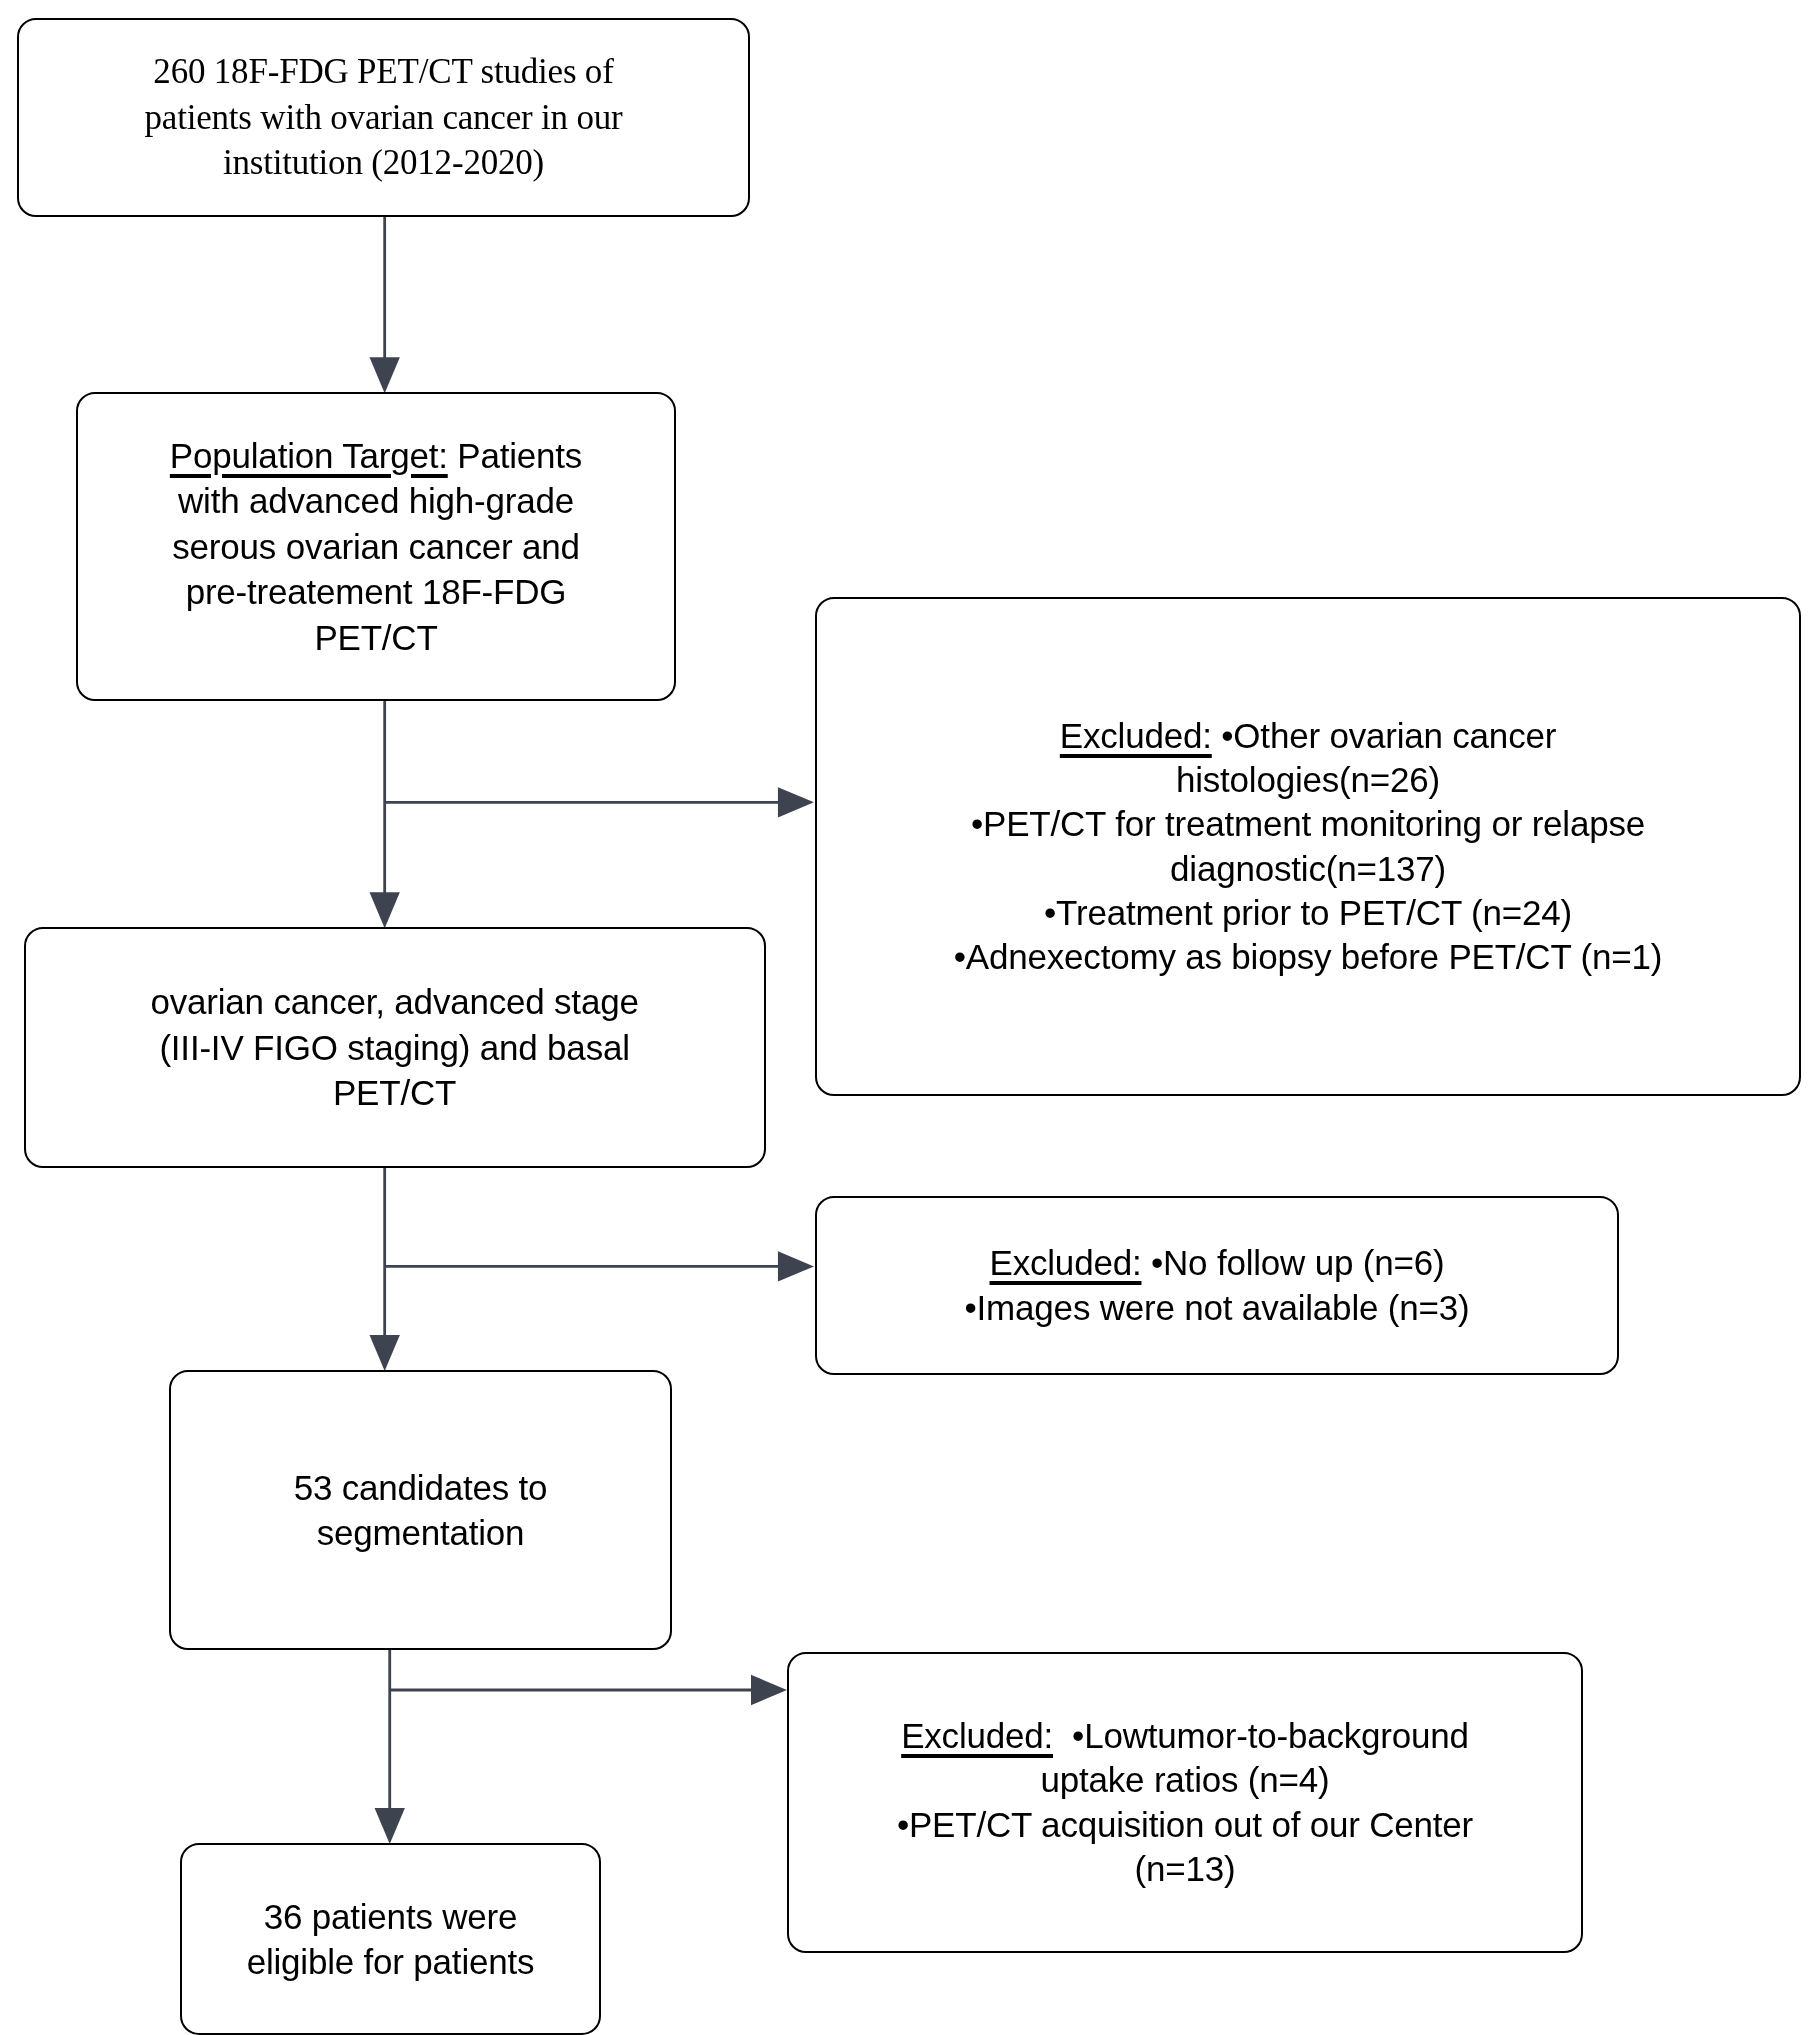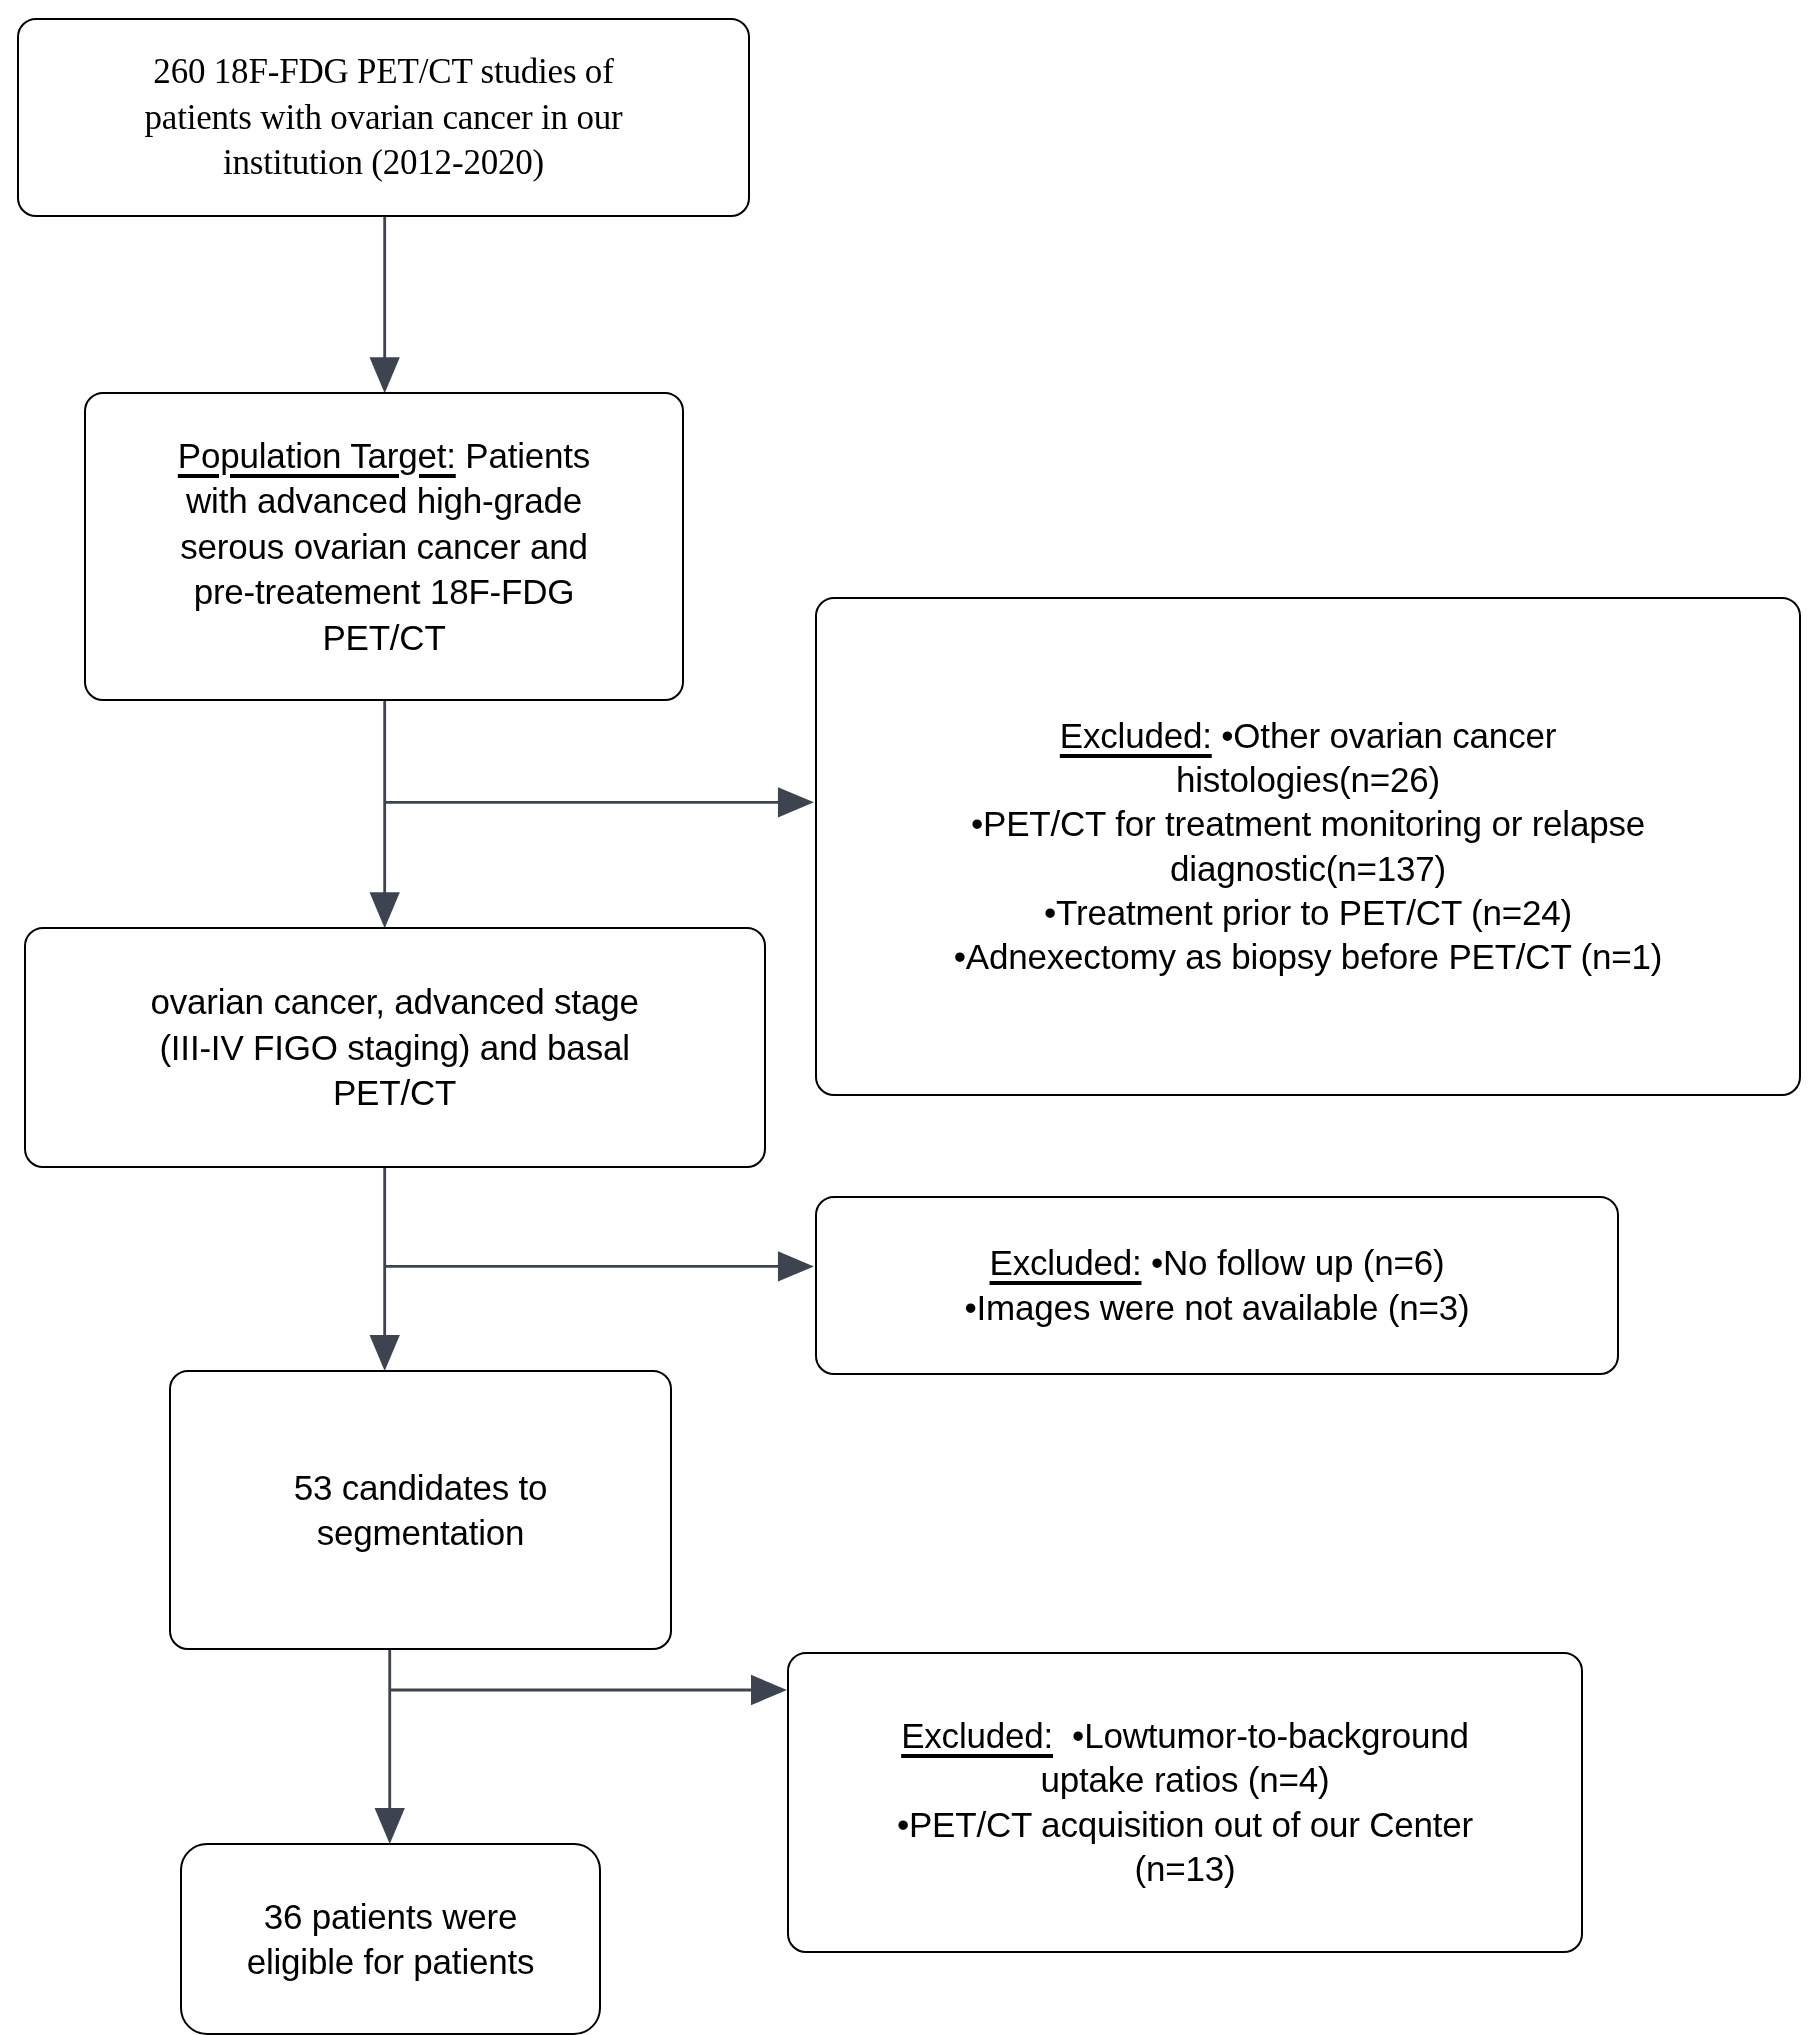--- a/index.html
+++ b/index.html
@@ -91,21 +91,21 @@
   </svg>
 
   <div class="node" style="left:17px; top:18px; width:733px; height:199px;font-family:Liberation Serif, serif;">
     <div class="txt">
       <div>260 18F-FDG PET/CT studies of</div>
       <div>patients with ovarian cancer in our</div>
       <div>institution (2012-2020)</div>
     </div>
   </div>
 
-  <div class="node" style="left:84px; top:392px; width:600px; height:309px;">
+  <div class="node" style="left:76px; top:392px; width:600px; height:309px;">
     <div class="txt">
       <div>
         <span class="u">Population Target:</span><span> Patients</span>
       </div>
       <div>with advanced high-grade</div>
       <div>serous ovarian cancer and</div>
       <div>pre-treatement 18F-FDG</div>
       <div>PET/CT</div>
     </div>
   </div>
@@ -151,21 +151,21 @@
     <div class="txt">
       <div>
         <span class="u">Excluded:</span><span>&nbsp; •Lowtumor-to-background</span>
       </div>
       <div>uptake ratios (n=4)</div>
       <div>•PET/CT acquisition out of our Center</div>
       <div>(n=13)</div>
     </div>
   </div>
 
-  <div class="node" style="left:180px; top:1843px; width:421px; height:192px;border-radius:27px;">
+  <div class="node" style="left:180px; top:1843px; width:421px; height:192px;">
     <div class="txt">
       <div>36 patients were</div>
       <div>eligible for patients</div>
     </div>
   </div>
 
 </div>
 
 
 </body></html>

